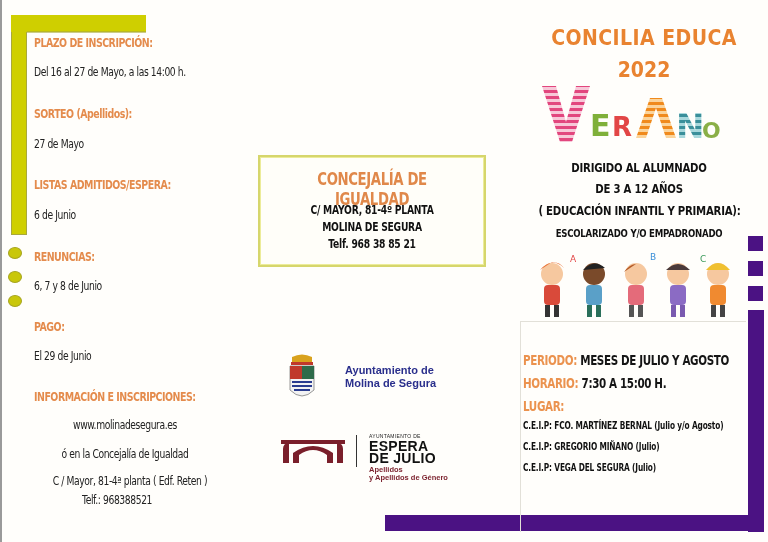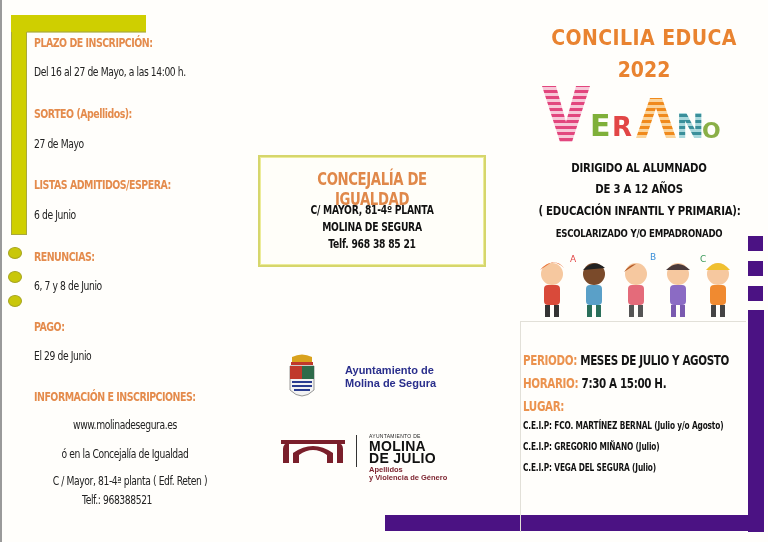--- a/index.html
+++ b/index.html
@@ -90,26 +90,26 @@
   <svg width="68" height="28" viewBox="0 0 68 28">
     <rect x="2" y="3" width="64" height="4" fill="#7a1f2b"></rect>
     <path d="M4 26 L4 12 Q4 6 10 6 L10 26 Z" fill="#7a1f2b"></path>
     <path d="M58 26 L58 6 Q64 6 64 12 L64 26 Z" fill="#7a1f2b"></path>
     <path d="M14 26 L14 16 Q34 2 54 16 L54 26 L48 26 L48 18 Q34 8 20 18 L20 26 Z" fill="#7a1f2b"></path>
   </svg>
 </div>
 <div class="abs" style="left:356px;top:435px;width:1px;height:32px;background:#333;"></div>
 <div class="abs logo2-small">AYUNTAMIENTO DE</div>
 <div class="abs logo2-big">
-  <div>MOLINA</div>
+  <div>ESPERA</div>
   <div>DE JULIO</div>
 </div>
 <div class="abs logo2-sub">
   <div>Apellidos</div>
-  <div>y Violencia de Género</div>
+  <div>y Apellidos de Género</div>
 </div>
 
 <div class="abs title-concilia">CONCILIA EDUCA</div>
 <div class="abs title-year">2022</div>
 
 <div class="abs verano">
   <svg width="190" height="60" viewBox="0 0 190 60">
     <defs>
       <pattern id="stripe1" width="6" height="6" patternUnits="userSpaceOnUse">
           <rect width="6" height="3" fill="#e2467e"></rect>

